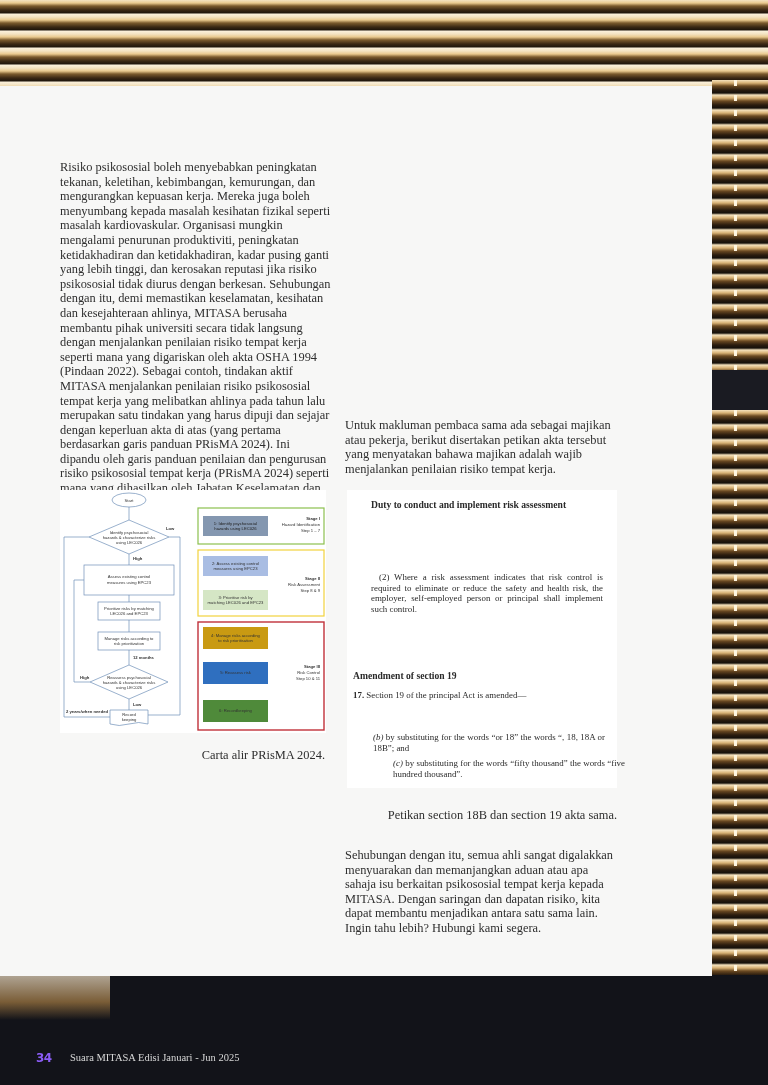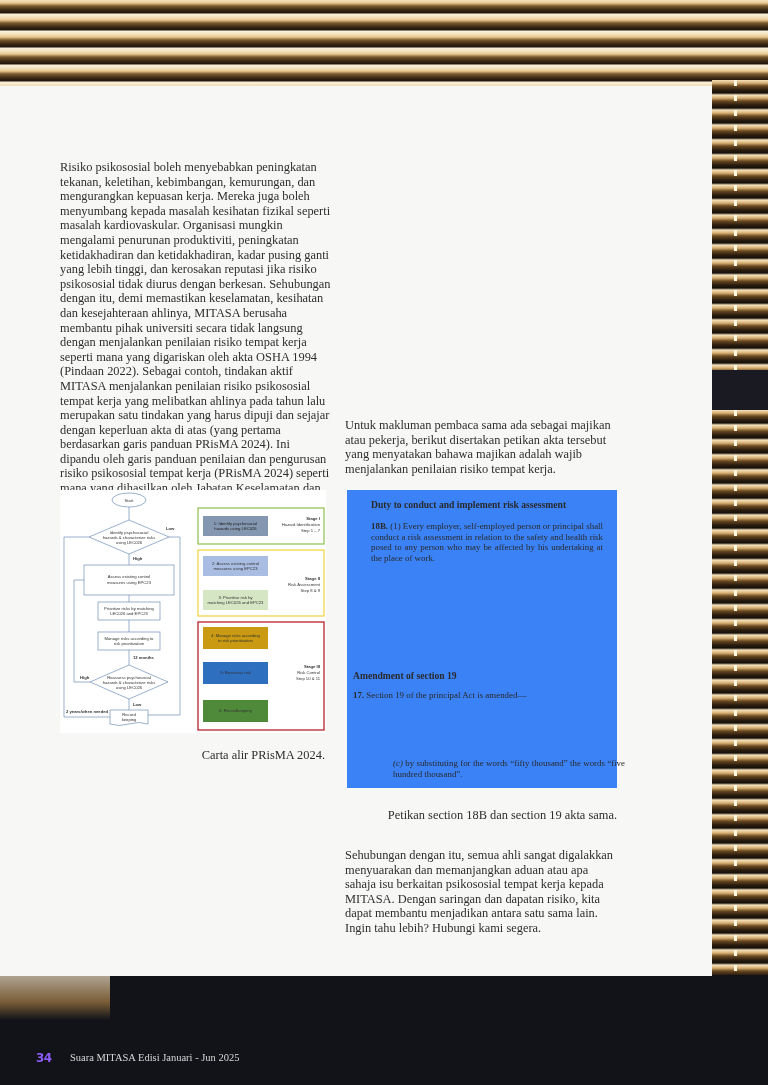--- a/index.html
+++ b/index.html
@@ -48,21 +48,21 @@
   .caption { position:absolute; font-size:12.4px; color:#2e2e2e; text-align:right; }
   .cap1 { left:60px; top:748px; width:265px; }
   .cap2 { left:345px; top:808px; width:272px; }
 
   
   .flow-fig { position:absolute; left:60px; top:490px; width:266px; height:243px; background:#ffffff; }
   .flow-fig svg { display:block; }
 
   
   .legal {
-    position:absolute; left:347px; top:490px; width:270px; height:298px; background:#3b82f6;
+    position:absolute; left:347px; top:490px; width:270px; height:298px; background:#ffffff;
     font-family:"Liberation Serif", serif; color:#2a2a2a; font-size:8.9px; line-height:10.6px;
     padding:0; box-sizing:border-box;
   }
   .legal .h { position:absolute; font-weight:bold; font-size:9.6px; }
   .legal .p { position:absolute; text-align:justify; }
   .legal b { font-weight:bold; }
   .legal i { font-style:italic; }
 
   .footer-num {
     position:absolute; left:36px; top:1051px; color:#8b5cf6;
@@ -163,26 +163,27 @@
     <text x="260" y="184" text-anchor="end">Risk Control</text>
     <text x="260" y="190" text-anchor="end">Step 10 &amp; 11</text>
   </svg>
 </div>
 <div class="caption cap1">Carta alir PRisMA 2024.</div>
 
 <div class="col-text col2a">Untuk makluman pembaca sama ada sebagai majikan atau pekerja, berikut disertakan petikan akta tersebut yang menyatakan bahawa majikan adalah wajib menjalankan penilaian risiko tempat kerja.</div>
 
 <div class="legal">
   <div class="h" style="left:24px; top:10px;">Duty to conduct and implement risk assessment</div>
-  <div class="p" style="left:24px; top:31px; width:232px;">
-    <b>18B.</b> <span>(1) Every employer, self-employed person or principal shall conduct a risk assessment in relation to the safety and health risk posed to any person who may be affected by his undertaking at the place of work.</span>
-  </div>
+  <div class="p" style="left:24px; top:82px; width:232px; text-indent:8px;">(2) Where a risk assessment indicates that risk control is required to eliminate or reduce the safety and health risk, the employer, self-employed person or principal shall implement such control.</div>
   <div class="h" style="left:6px; top:181px;">Amendment of section 19</div>
   <div class="p" style="left:6px; top:200px; width:250px;">
     <b>17.</b> <span>Section 19 of the principal Act is amended—</span>
+  </div>
+  <div class="p" style="left:26px; top:242px; width:232px;">
+    <i>(b)</i> <span>by substituting for the words “or 18” the words “, 18, 18A or 18B”; and</span>
   </div>
   <div class="p" style="left:26px; top:268px; width:232px;margin-left:20px;">
     <i>(c)</i> <span>by substituting for the words “fifty thousand” the words “five hundred thousand”.</span>
   </div>
 </div>
 <div class="caption cap2">Petikan section 18B dan section 19 akta sama.</div>
 
 <div class="col-text col2b">Sehubungan dengan itu, semua ahli sangat digalakkan menyuarakan dan memanjangkan aduan atau apa sahaja isu berkaitan psikososial tempat kerja kepada MITASA. Dengan saringan dan dapatan risiko, kita dapat membantu menjadikan antara satu sama lain. Ingin tahu lebih? Hubungi kami segera.</div>
 
 <div class="footer-num">34</div>

